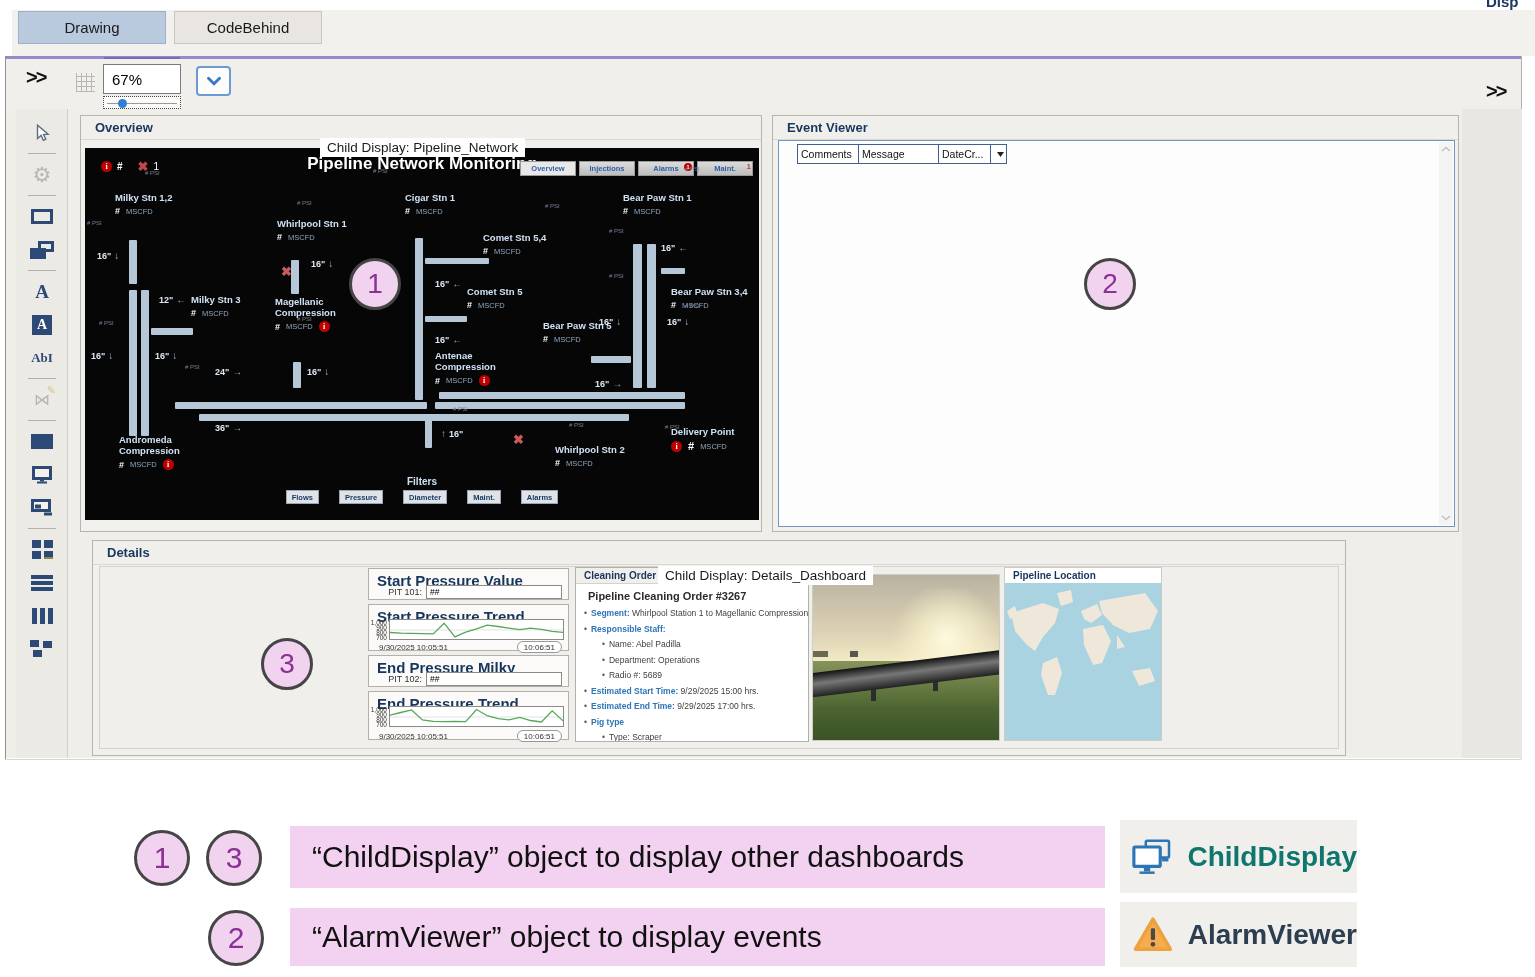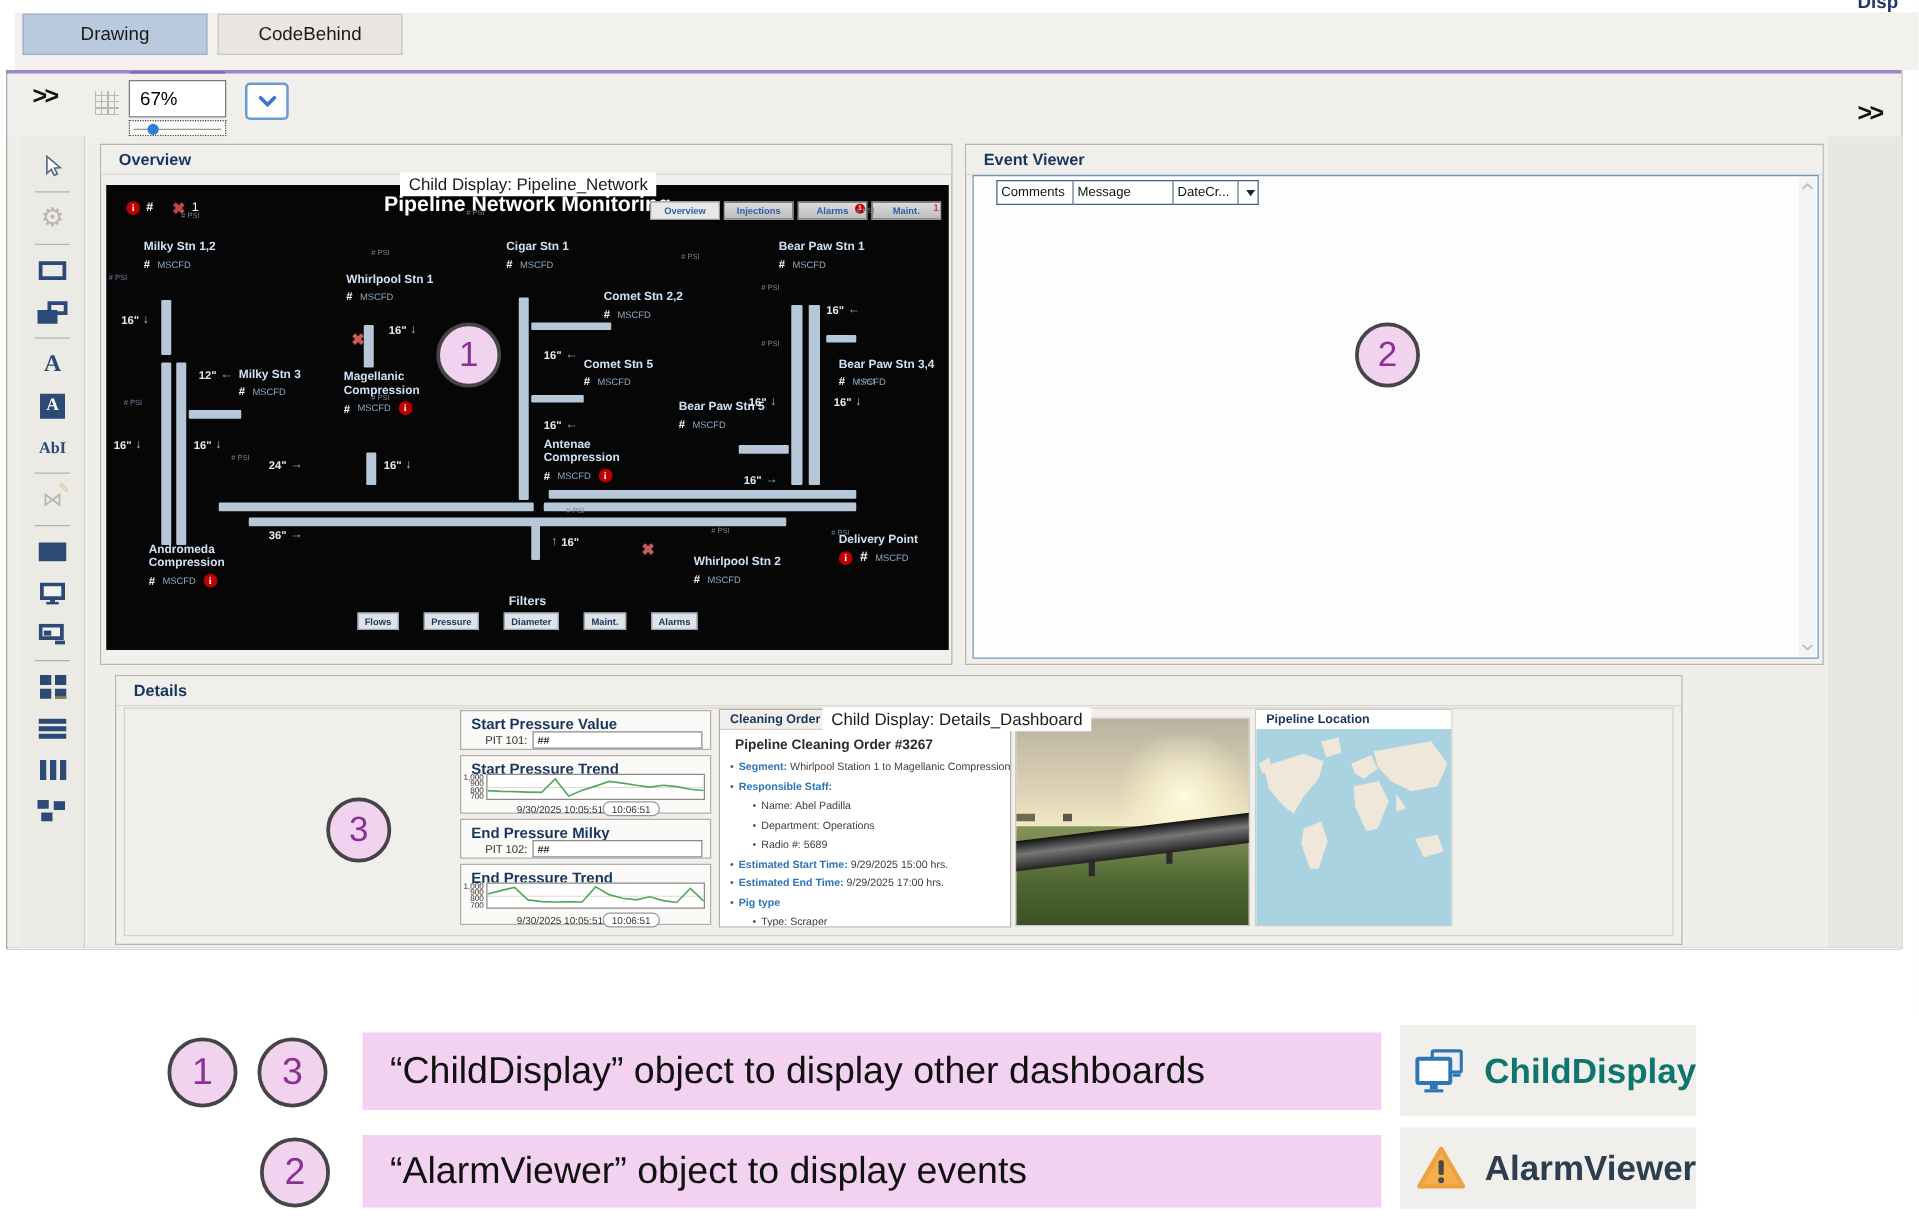--- a/index.html
+++ b/index.html
@@ -63,27 +63,27 @@
   
   .circle{position:absolute;border:3px solid #454545;border-radius:50%;background:#f2d3ef;display:flex;align-items:center;justify-content:center;color:#8b3095;z-index:8}
   
   .evbox{position:absolute;left:778px;top:140px;width:677px;height:387px;border:1px solid #6f98c4;background:#fdfdfd}
   .evtrack{position:absolute;right:1px;top:1px;bottom:1px;width:14px;background:#f4f4f4}
   .evcells{position:absolute;left:18px;top:3px;display:flex}
   .evcell{height:20px;background:#fff;border:1px solid #44608a;border-left:none;font-size:10.5px;color:#111;display:flex;align-items:center;padding-left:3px}
   .evcell.first{border-left:1px solid #44608a}
   
   .widget{position:absolute;border:1px solid #b3b0aa;background:#fbfaf8}
-  .wtitle{font-size:12px;font-weight:bold;color:#17365d;padding:3px 0 0 8px;white-space:nowrap}
+  .wtitle{font-size:15px;font-weight:bold;color:#17365d;padding:3px 0 0 8px;white-space:nowrap}
   .fieldrow{position:absolute;left:0;right:0;display:flex;align-items:center;justify-content:flex-end;gap:4px;padding-right:6px}
   .fieldlabel{font-size:9px;color:#333}
   .fieldinput{width:136px;height:14px;border:1px solid #8d8a85;background:#fff;font-size:8.5px;padding-left:3px;font-family:"Liberation Sans",sans-serif}
   .yticks{position:absolute;width:18px;text-align:right;font-size:6.5px;line-height:5px;color:#333}
   .plot{position:absolute;border:1px solid #8d8a85;background:#fff}
-  .trendfoot{position:absolute;left:10px;right:6px;display:flex;justify-content:center;align-items:center;font-size:8px;color:#333}
+  .trendfoot{position:absolute;left:10px;right:6px;display:flex;justify-content:space-between;align-items:center;font-size:8px;color:#333}
   .pill{border:1px solid #999;border-radius:8px;padding:0 6px;font-size:8px;background:#fff;height:12px;line-height:11px}
   .cohead{height:16px;line-height:16px;background:#f1efeb;border-bottom:1px solid #d5d2cc;font-size:10px;font-weight:bold;color:#17365d;padding-left:8px}
   .cobody{position:absolute;left:0;right:0;top:16px;bottom:0;background:#fff;overflow:hidden}
   .cotitle{font-size:11px;font-weight:bold;color:#2b2b2b;padding:6px 0 4px 12px;white-space:nowrap}
   .corow{font-size:8.5px;line-height:15.5px;white-space:nowrap;padding-left:8px;color:#404040}
   .corow.l2{padding-left:26px}
   .cob{color:#555;margin-right:4px}
   .cok{color:#2e75b6;font-weight:bold}
   
   .photo{position:absolute;left:812px;top:574px;width:188px;height:167px;overflow:hidden;border:1px solid #cfccc6;background:linear-gradient(#b8b2a0 0%,#ddd2b4 35%,#f2e9c6 52%,#e8e0ba 58%)}
@@ -300,21 +300,21 @@
         </div>
       </div>
     <div class="station" style="left:538px;top:44px">
         <div class="st-name">Bear Paw Stn 1</div>
         <div class="st-row">
           <span class="st-hash">#</span>
           <span class="st-unit">MSCFD</span>
         </div>
       </div>
     <div class="station" style="left:398px;top:84px">
-        <div class="st-name">Comet Stn 2,2</div>
+        <div class="st-name">Comet Stn 5,4</div>
         <div class="st-row">
           <span class="st-hash">#</span>
           <span class="st-unit">MSCFD</span>
         </div>
       </div>
     <div class="station" style="left:106px;top:146px">
         <div class="st-name">Milky Stn 3</div>
         <div class="st-row">
           <span class="st-hash">#</span>
           <span class="st-unit">MSCFD</span>

